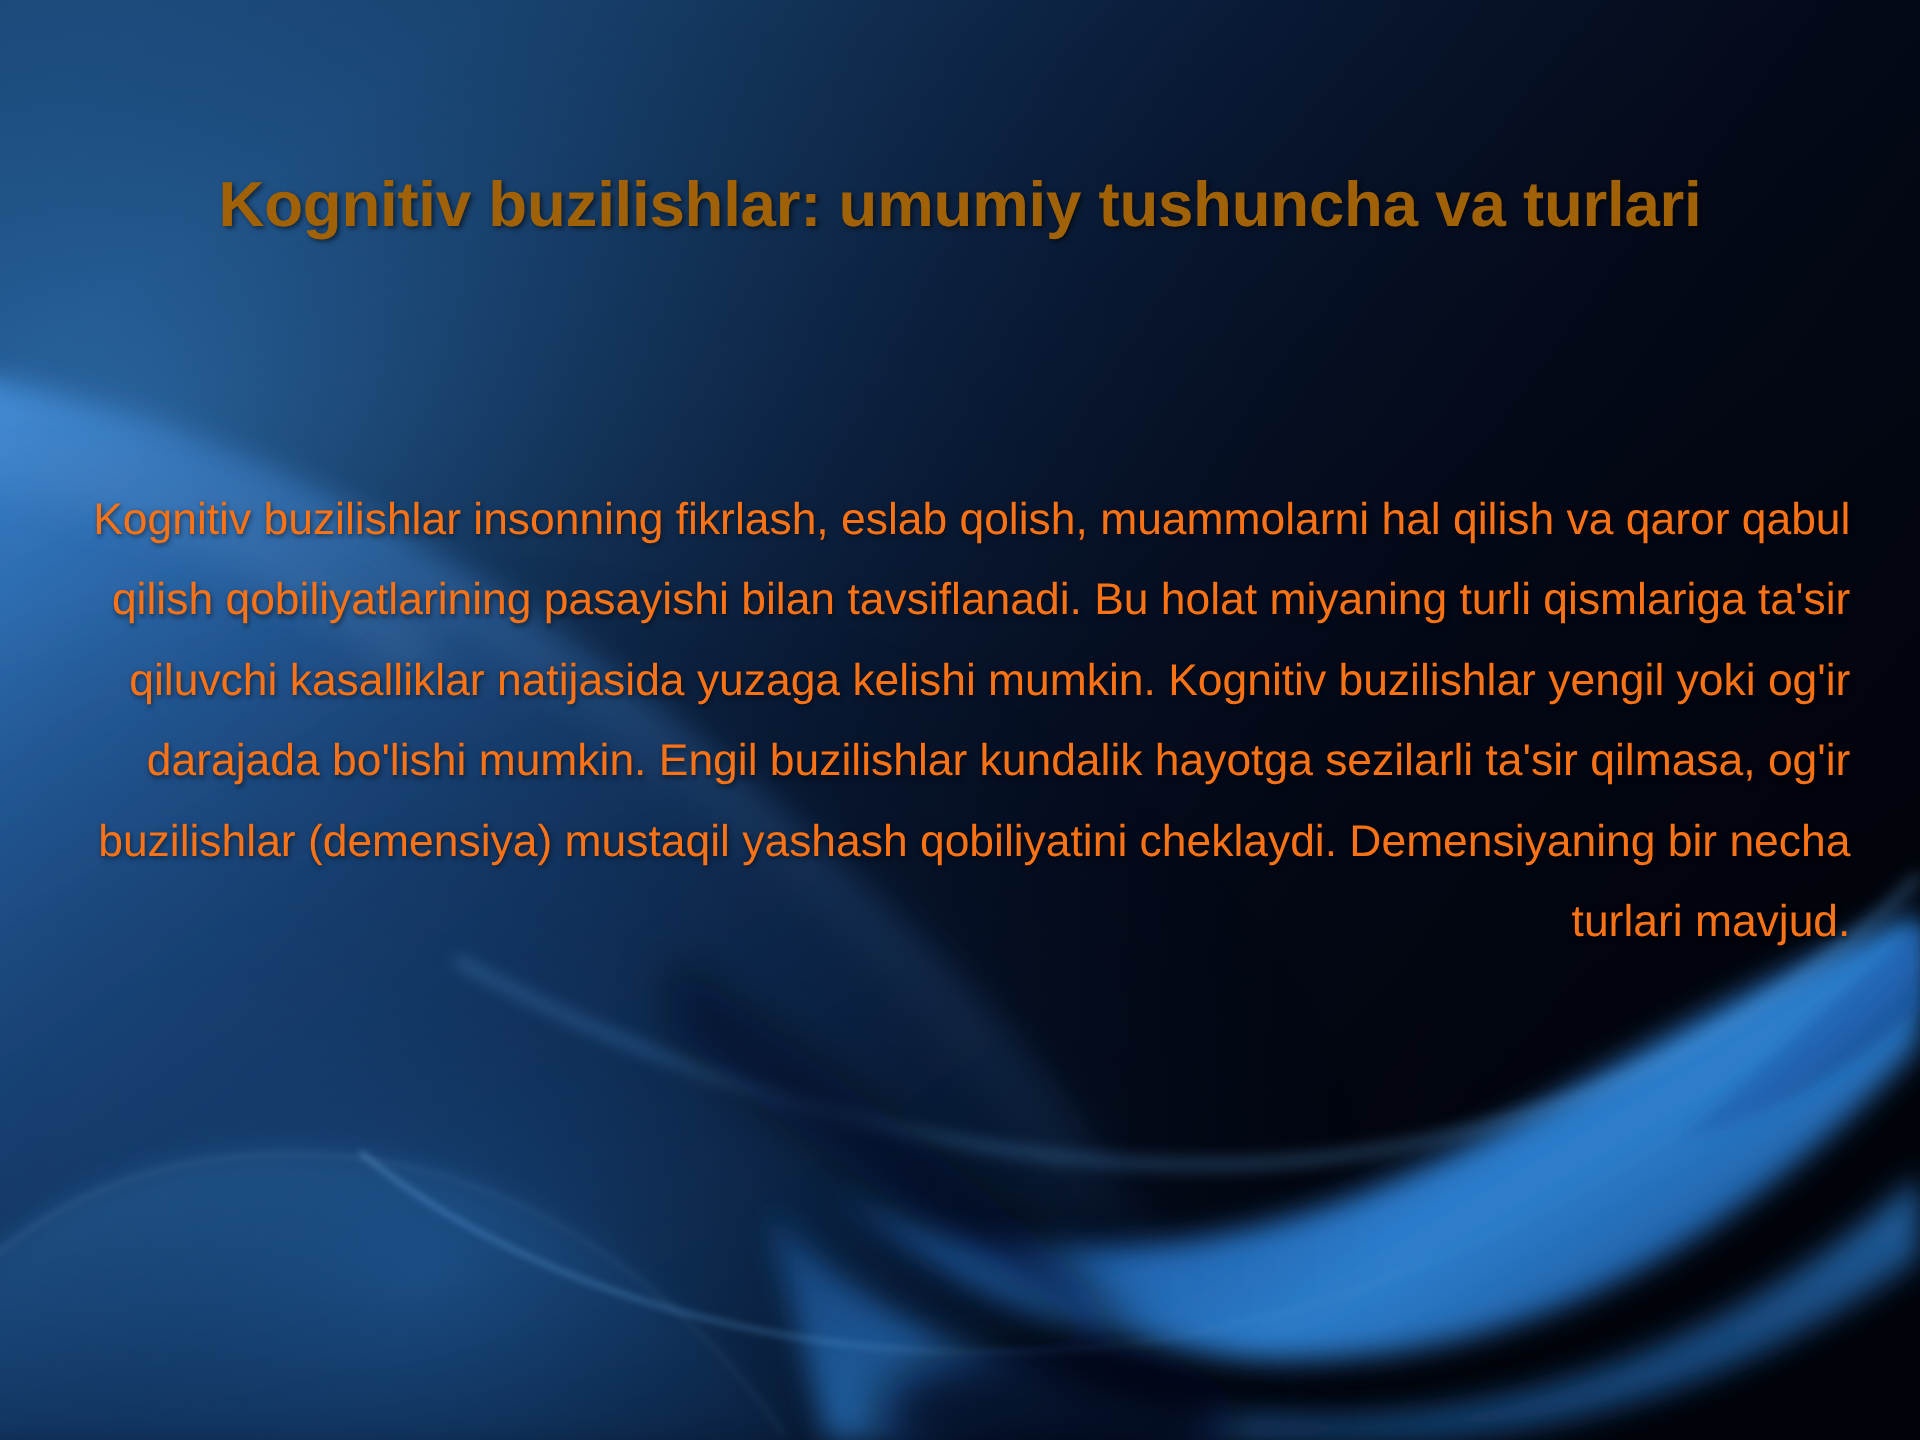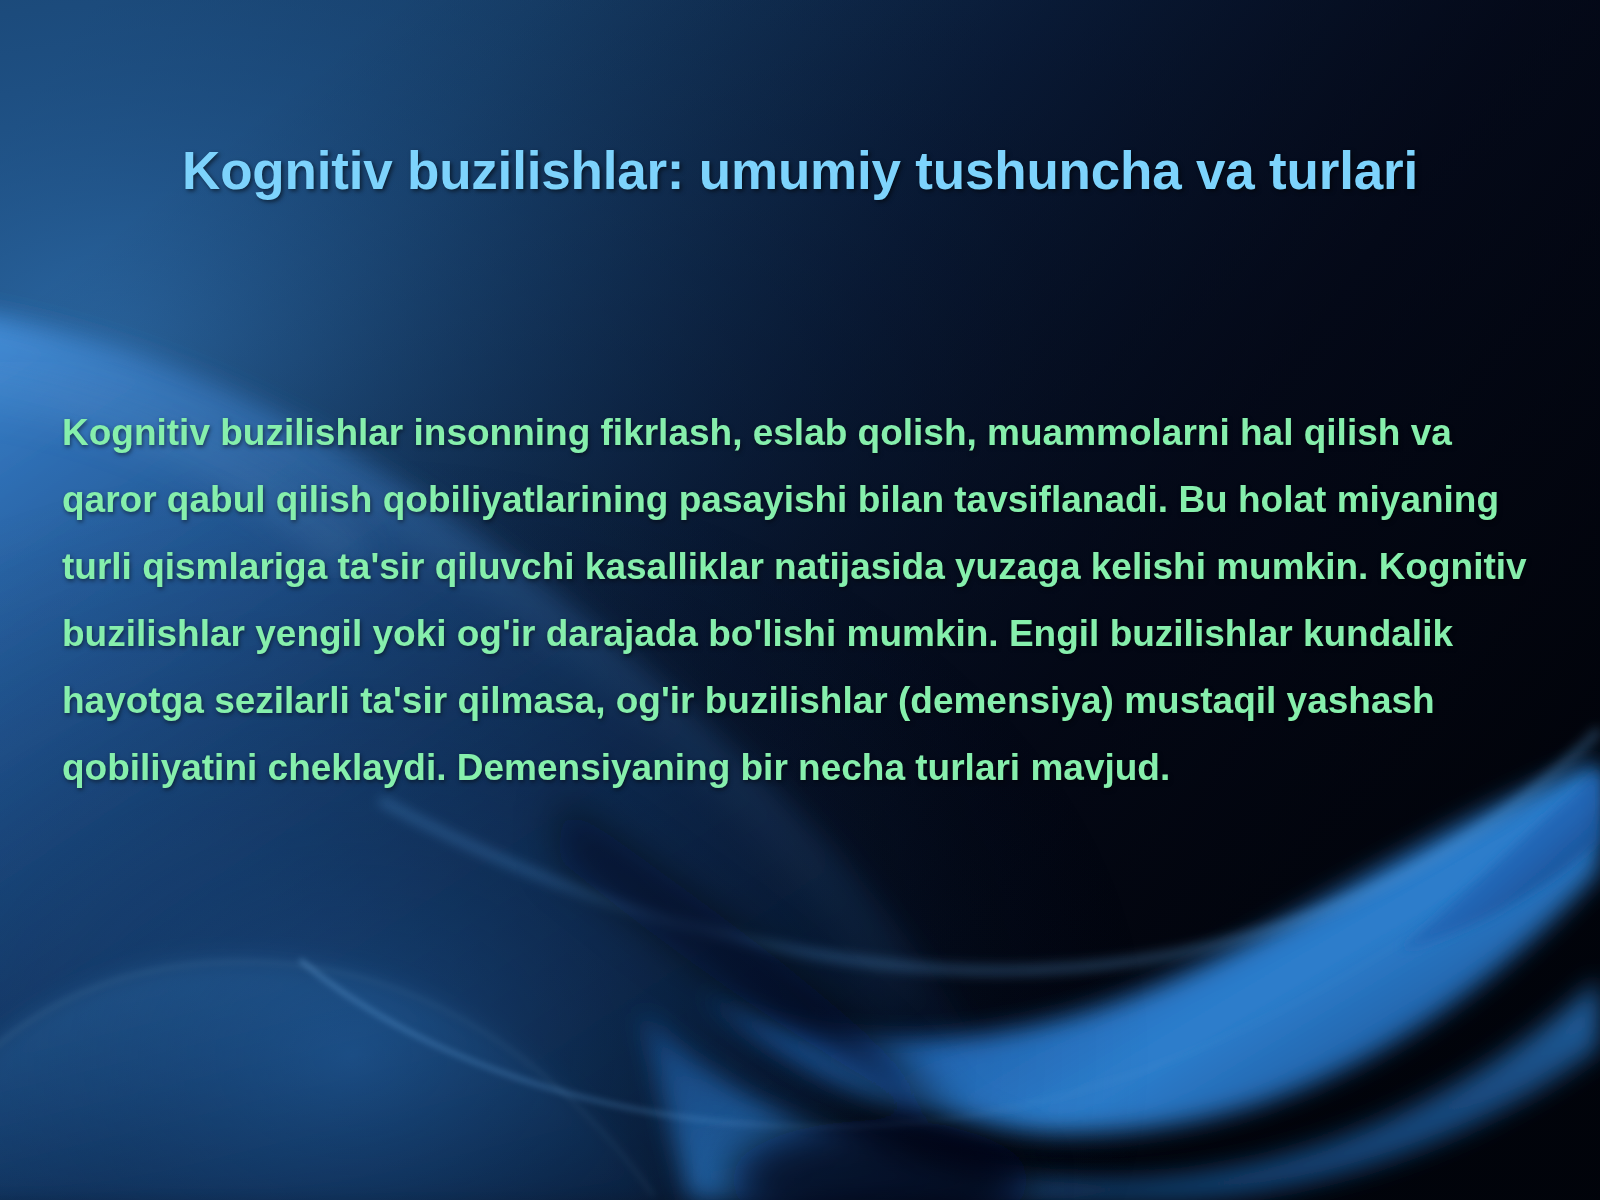--- a/index.html
+++ b/index.html
@@ -31,42 +31,42 @@
     inset: 0;
     z-index: 5;
   }
 
   #slide-title {
     position: absolute;
     top: 104px;
     left: 0;
     width: 1600px;
     text-align: center;
-    color: #7dd3fc;
+    color: #a16207;
     font-size: 53px;
     font-weight: bold;
     letter-spacing: -0.2px;
     text-shadow: 2px 2px 4px rgba(0,0,0,0.55);
     white-space: nowrap;
   }
 
   #body-block {
     position: absolute;
     top: 362px;
     left: 62px;
     width: 1480px;
   }
 
   #body-text {
-    color: #86efac;
+    color: #f97316;
     font-size: 37px;
     line-height: 67px;
-    text-align: left;
+    text-align: right;
     text-shadow: 1px 2px 4px rgba(0,0,0,0.5);
-    font-weight: bold;
+    font-weight: normal;
   }
 </style>
 </head>
 <body>
 
 <div id="slide">
 
   <svg id="bg-svg" viewBox="0 0 1600 1200" preserveAspectRatio="none">
     <defs>
 

